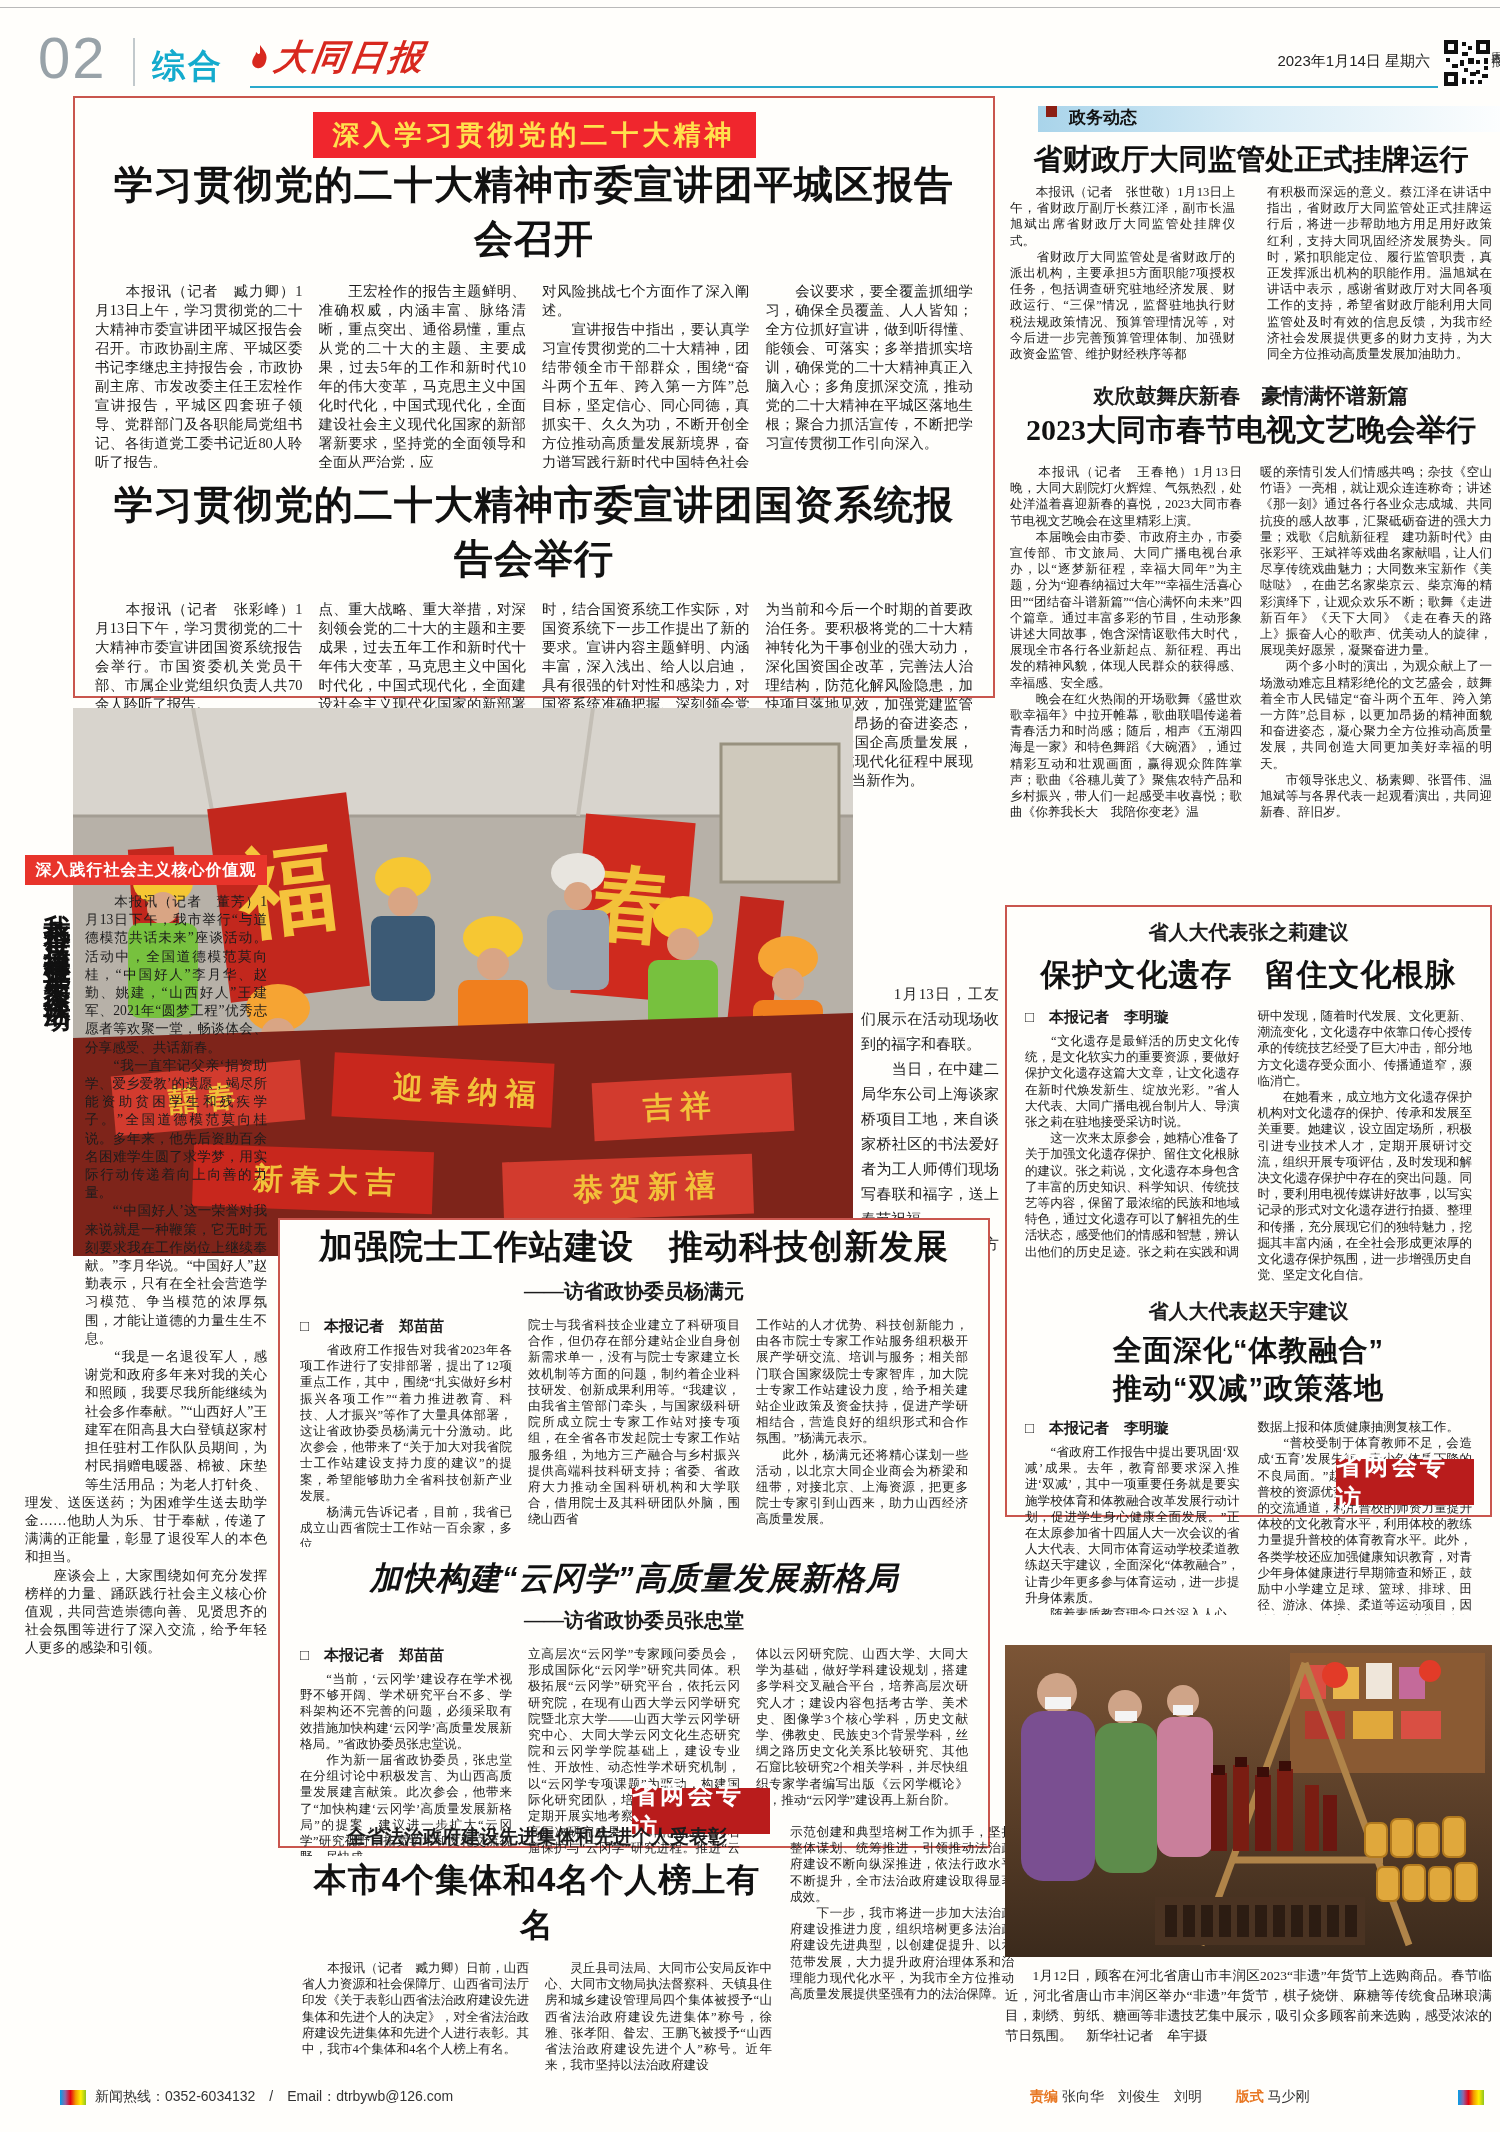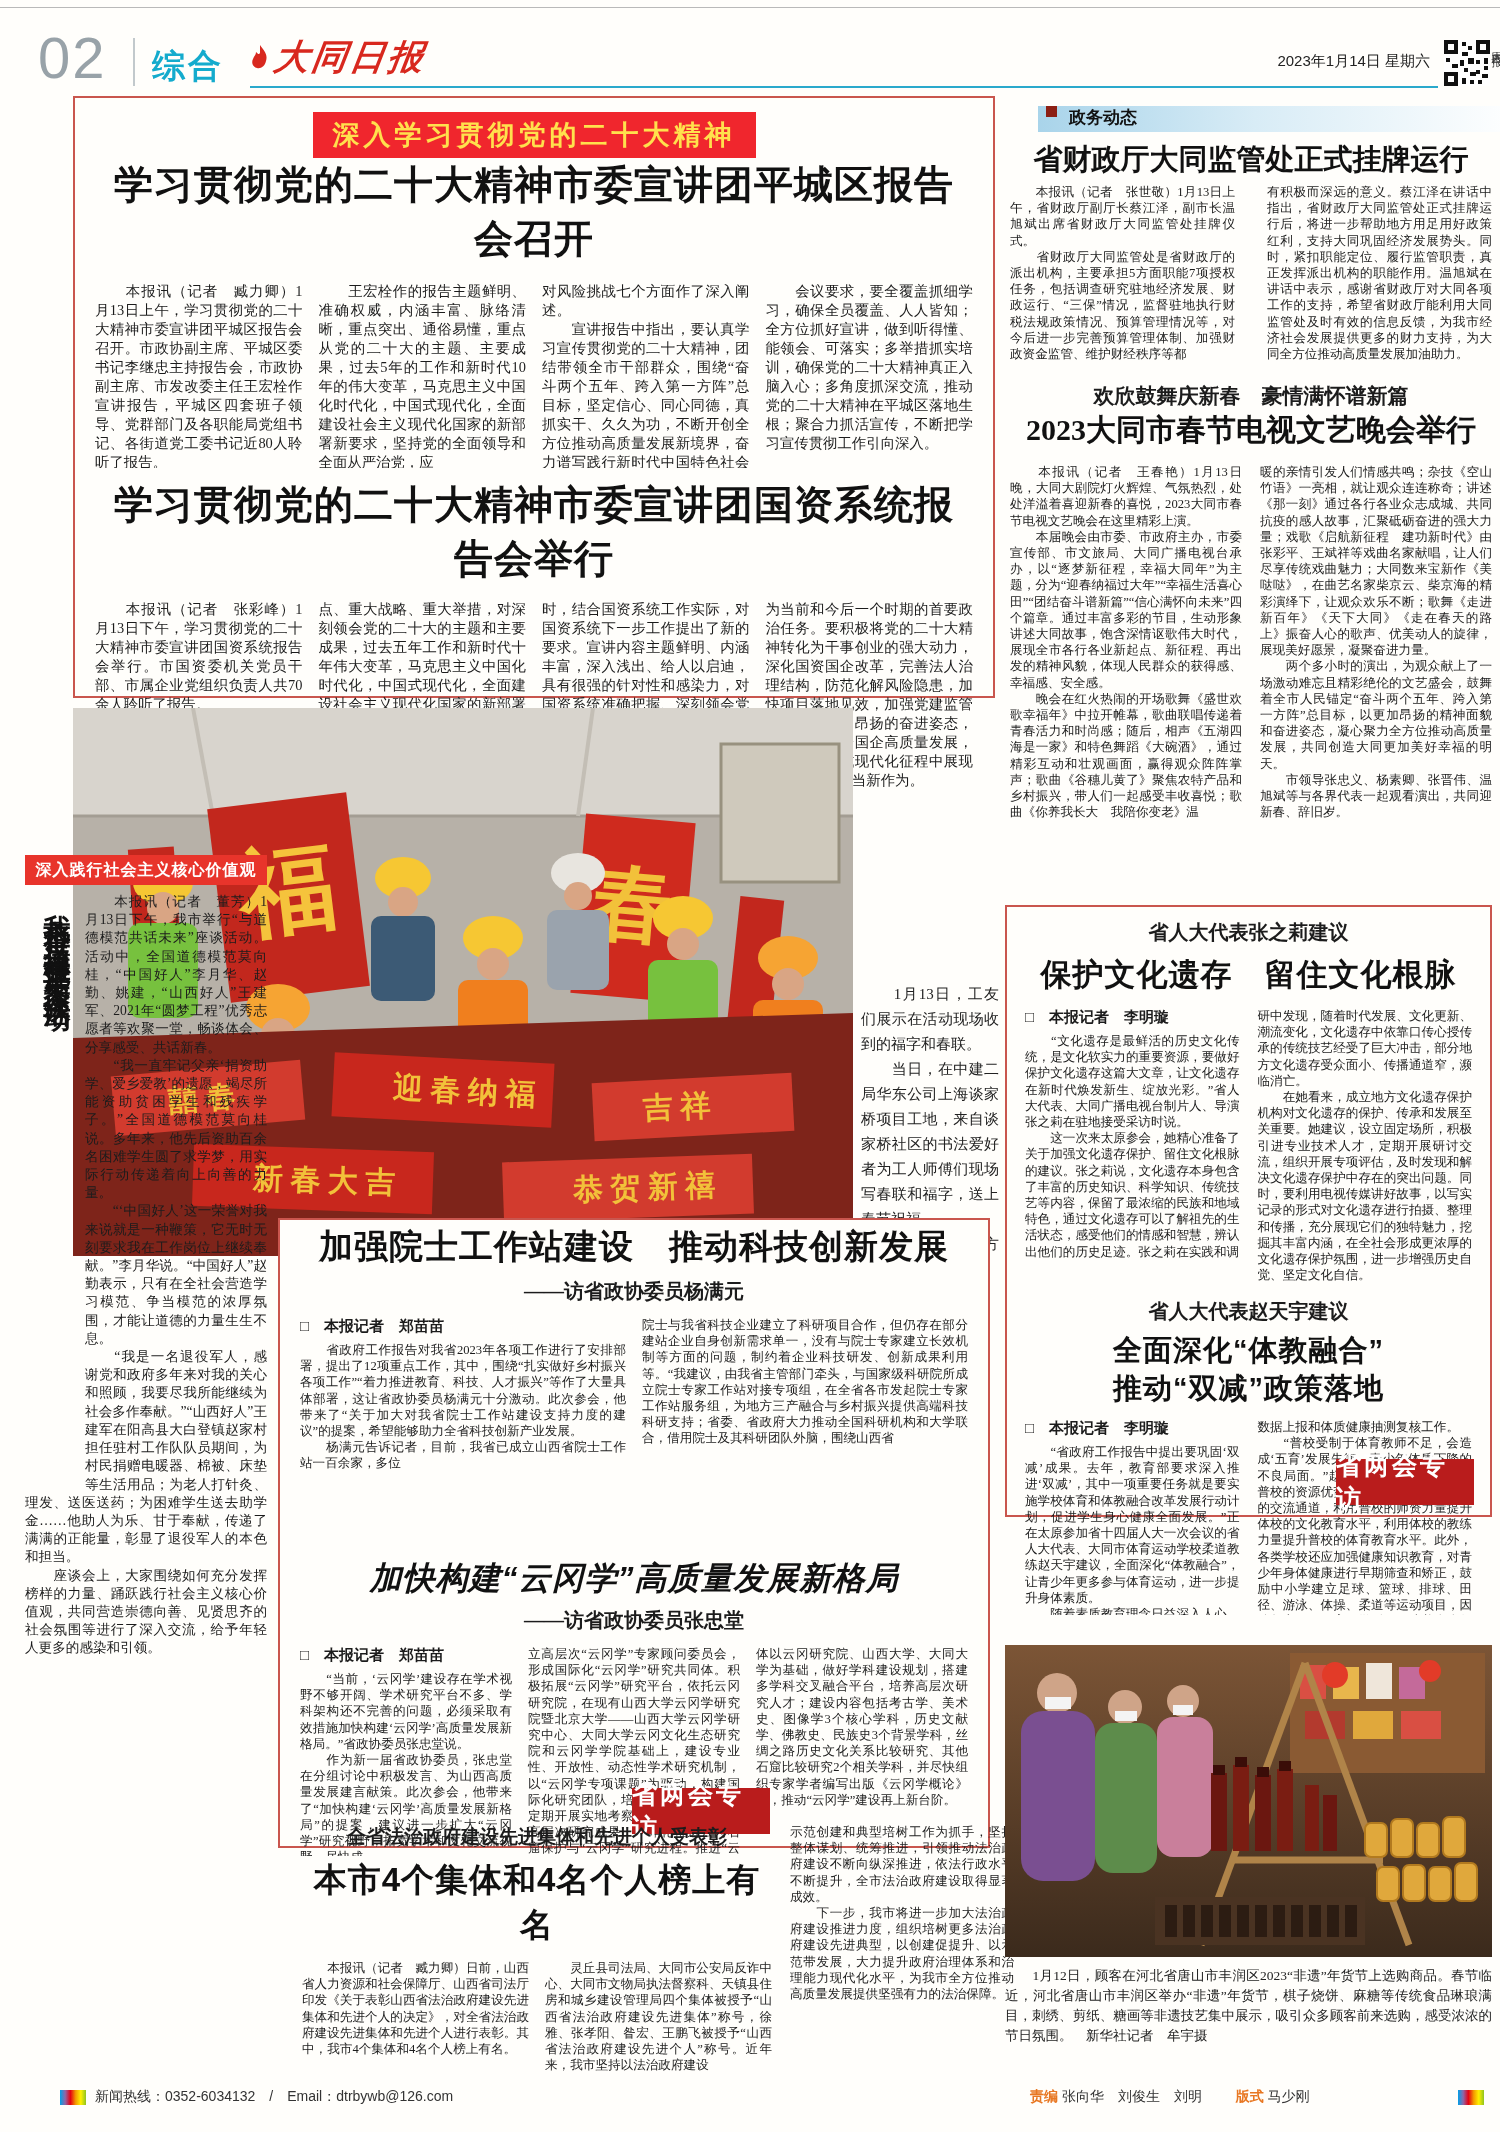--- a/index.html
+++ b/index.html
@@ -247,20 +247,22 @@
   <div class="redbox" style="left:278px;top:1218px;width:712px;height:630px;padding:4px 20px;">
     <div class="h-xl" style="font-size:34px;">加强院士工作站建设　推动科技创新发展</div>
     <div class="kicker" style="font-size:20px;margin-top:8px;">——访省政协委员杨满元</div>
     <div class="cols" style="margin-top:12px;height:230px;gap:16px;">
       <div>
         <div class="byline">□　本报记者　郑苗苗</div>
         <div class="bt-sm just pre">　　省政府工作报告对我省2023年各项工作进行了安排部署，提出了12项重点工作，其中，围绕“扎实做好乡村振兴各项工作”“着力推进教育、科技、人才振兴”等作了大量具体部署，这让省政协委员杨满元十分激动。此次参会，他带来了“关于加大对我省院士工作站建设支持力度的建议”的提案，希望能够助力全省科技创新产业发展。
 　　杨满元告诉记者，目前，我省已成立山西省院士工作站一百余家，多位</div>
       </div>
       <div class="bt-sm just pre">院士与我省科技企业建立了科研项目合作，但仍存在部分建站企业自身创新需求单一，没有与院士专家建立长效机制等方面的问题，制约着企业科技研发、创新成果利用等。“我建议，由我省主管部门牵头，与国家级科研院所成立院士专家工作站对接专项组，在全省各市发起院士专家工作站服务组，为地方三产融合与乡村振兴提供高端科技科研支持；省委、省政府大力推动全国科研机构和大学联合，借用院士及其科研团队外脑，围绕山西省</div>
+      <div class="bt-sm just pre">工作站的人才优势、科技创新能力，由各市院士专家工作站服务组积极开展产学研交流、培训与服务；相关部门联合国家级院士专家智库，加大院士专家工作站建设力度，给予相关建站企业政策及资金扶持，促进产学研相结合，营造良好的组织形式和合作氛围。”杨满元表示。
+　　此外，杨满元还将精心谋划一些活动，以北京大同企业商会为桥梁和纽带，对接北京、上海资源，把更多院士专家引到山西来，助力山西经济高质量发展。</div>
     </div>
     <div class="h-xl" style="font-size:32px;margin-top:10px;font-style:italic;">加快构建“云冈学”高质量发展新格局</div>
     <div class="kicker" style="font-size:20px;margin-top:6px;">——访省政协委员张忠堂</div>
     <div class="cols" style="margin-top:12px;height:210px;gap:16px;">
       <div>
         <div class="byline">□　本报记者　郑苗苗</div>
         <div class="bt-sm just pre">　　“当前，‘云冈学’建设存在学术视野不够开阔、学术研究平台不多、学科架构还不完善的问题，必须采取有效措施加快构建‘云冈学’高质量发展新格局。”省政协委员张忠堂说。
 　　作为新一届省政协委员，张忠堂在分组讨论中积极发言、为山西高质量发展建言献策。此次参会，他带来了“加快构建‘云冈学’高质量发展新格局”的提案，建议进一步扩大“云冈学”研究视野，拓宽学术和文化交流视野，尽快成</div>
       </div>
       <div class="bt-sm just pre">立高层次“云冈学”专家顾问委员会，形成国际化“云冈学”研究共同体。积极拓展“云冈学”研究平台，依托云冈研究院，在现有山西大学云冈学研究院暨北京大学——山西大学云冈学研究中心、大同大学云冈文化生态研究院和云冈学学院基础上，建设专业性、开放性、动态性学术研究机制，以“云冈学专项课题”为驱动，构建国际化研究团队，培育专业研究团队，定期开展实地考察与学术研讨，形成高层次研究成果，一体化推进云冈石窟保护与“云冈学”研究进程。推进“云冈学”学科群建设，建设主</div>

